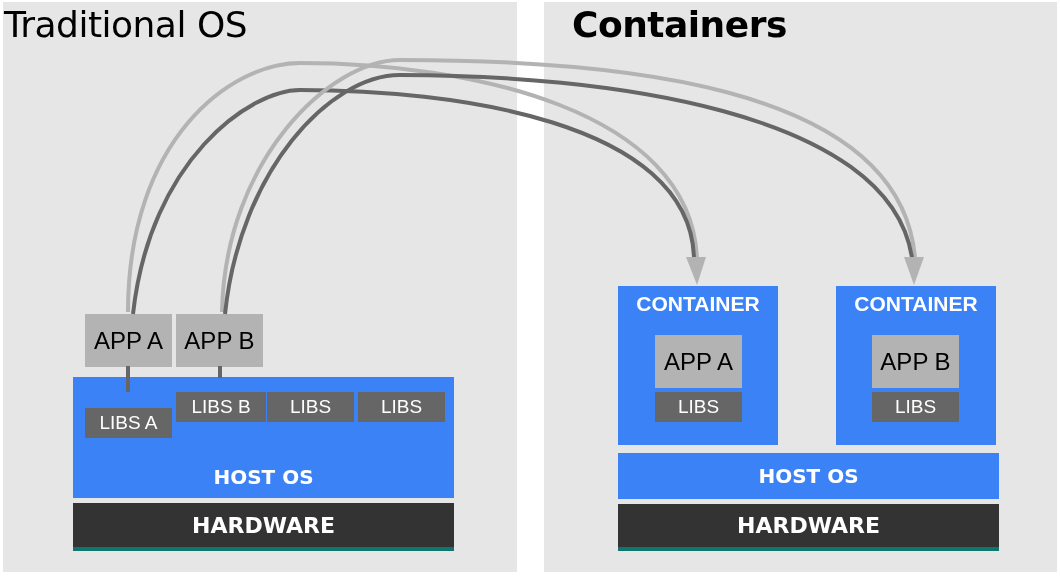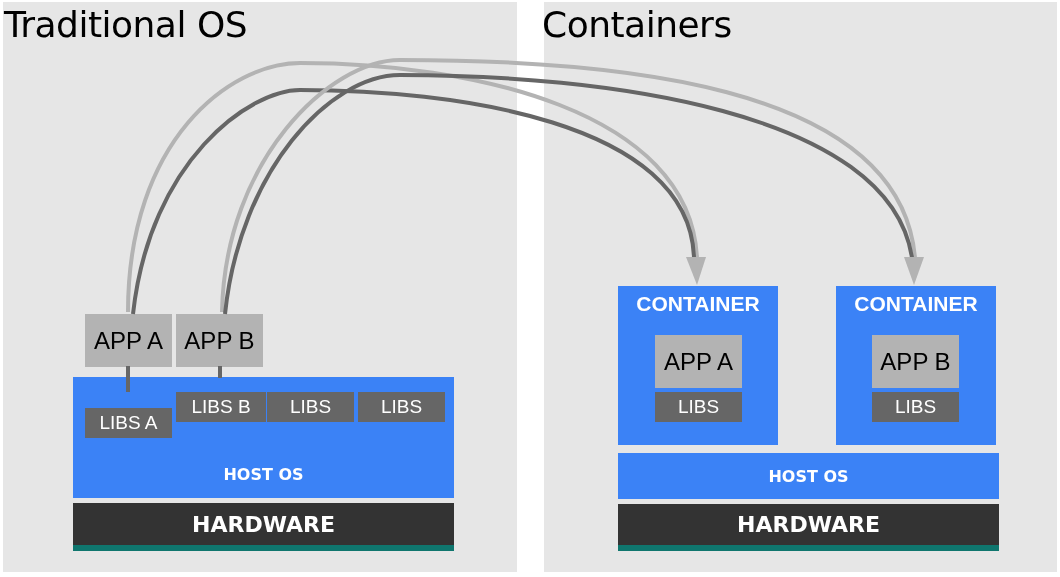--- a/index.html
+++ b/index.html
@@ -5,33 +5,33 @@
   html, body { margin:0; padding:0; background:#ffffff; }
   body { width:1060px; height:577px; position:relative; overflow:hidden; font-family:"Liberation Sans", sans-serif; }
   .panel { position:absolute; background:#e6e6e6; }
   #panel-left { left:3px; top:2px; width:514px; height:570px; }
   #panel-right { left:544px; top:2px; width:513px; height:570px; }
   .title { position:absolute; top:4px; font-size:36px; font-family:"DejaVu Sans", sans-serif; color:#000000; letter-spacing:-0.5px; }
   .box { position:absolute; display:flex; align-items:center; justify-content:center; box-sizing:border-box; }
   .app { background:#b3b3b3; color:#000; font-size:24px; }
   .libs { background:#666666; color:#fff; font-size:19px; }
   .red { background:#3b82f6; }
-  .hw { background:#333333; color:#fff; font-size:22px; font-weight:bold; font-family:"DejaVu Sans", sans-serif; border-bottom:6px solid #0f766e; }
-  .hostlabel { color:#fff; font-size:16px; font-weight:bold; font-family:"DejaVu Sans", sans-serif; }
+  .hw { background:#333333; color:#fff; font-size:22px; font-weight:bold; font-family:"DejaVu Sans", sans-serif; border-bottom:4px solid #0f766e; }
+  .hostlabel { color:#fff; font-size:20px; font-weight:bold; font-family:"DejaVu Sans", sans-serif; }
   .ctitle { position:absolute; left:0; right:0; top:6px; text-align:center; color:#fff; font-weight:bold; font-size:21px; }
   svg#arrows { position:absolute; left:0; top:0; }
 </style>
 </head>
 <body>
 
 <div class="panel" id="panel-left"></div>
 <div class="panel" id="panel-right"></div>
 
 <div class="title" style="left:4px;">Traditional OS</div>
-<div class="title" style="left:542px;">Containers</div>
+<div class="title" style="left:572px;font-weight:bold;">Containers</div>
 
 <div class="box red" style="left:73px; top:377px; width:381px; height:121px;">
   <span class="hostlabel" style="position:absolute; top:88px;">HOST OS</span>
 </div>
 <div class="box hw" style="left:73px; top:503px; width:381px; height:48px;">HARDWARE</div>
 
 <div class="box app" style="left:85px; top:314px; width:87px; height:53px;">APP A</div>
 <div class="box app" style="left:176px; top:314px; width:87px; height:53px;">APP B</div>
 
 <div class="box libs" style="left:85px; top:392px; width:87px; height:30px;margin-top:16px;">LIBS A</div>

